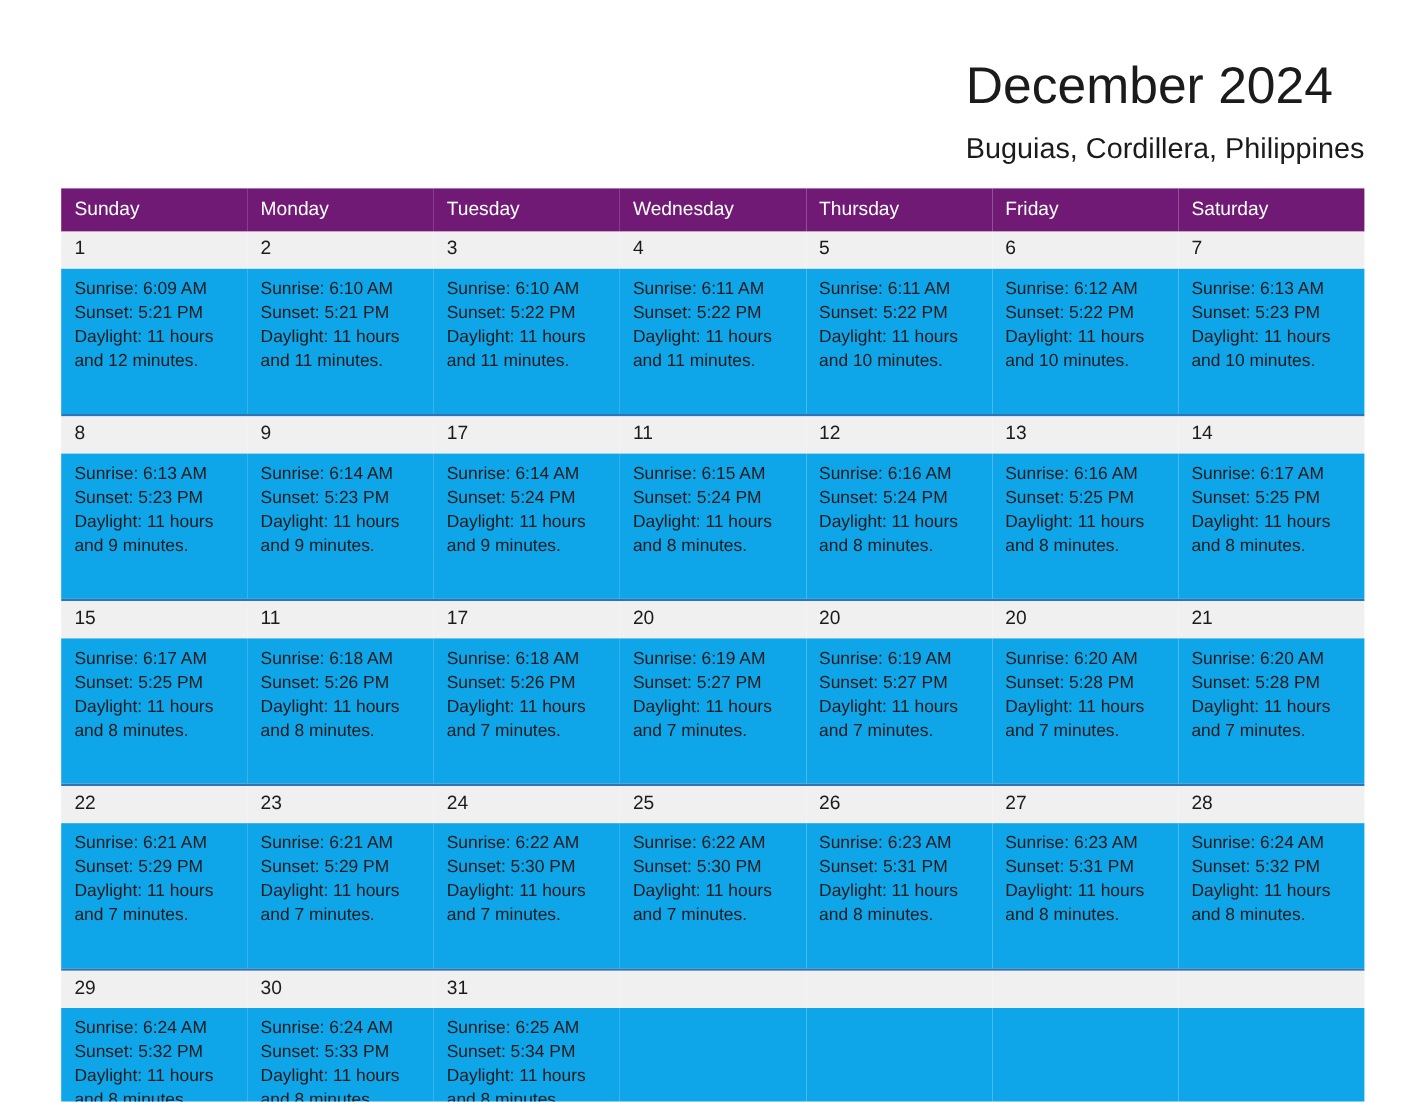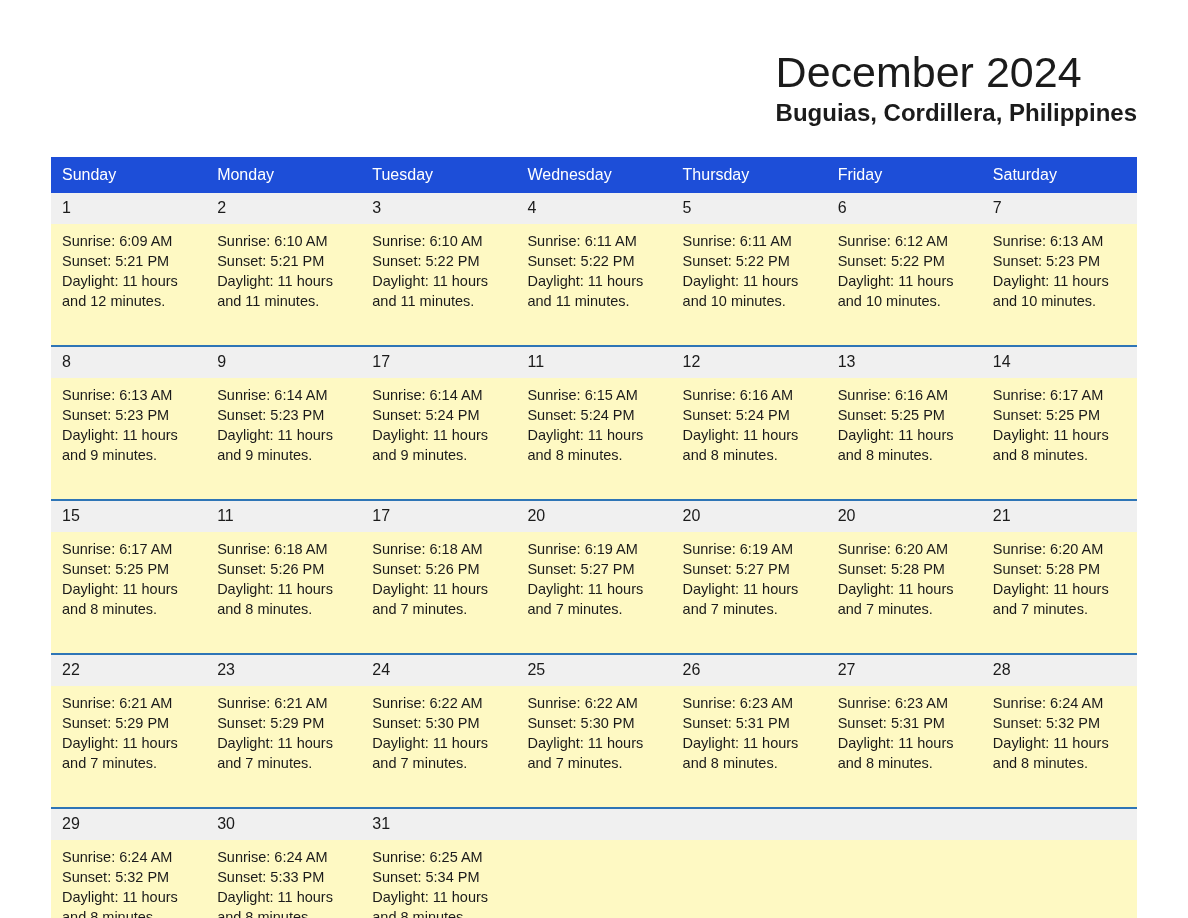--- a/index.html
+++ b/index.html
@@ -74,41 +74,41 @@
     text-align: left;
   }
   .cal-title {
     font-size: 43px;
     color: #1b1b1b;
     line-height: 52px;
     font-weight: 400;
     white-space: nowrap;
   }
   .cal-sub {
-    margin-top: 0;
+    margin-top: 12px;
     font-size: 24px;
     color: #1b1b1b;
     line-height: 29px;
-    font-weight: 700;
+    font-weight: 400;
     white-space: nowrap;
   }
 
   
   .calendar {
     position: absolute;
     left: 51px;
     top: 157px;
     width: 1086px;
     border-collapse: collapse;
     table-layout: fixed;
   }
   .calendar col { width: 155.14px; }
 
   .calendar thead th {
-    background: #1d4ed8;
+    background: #701a75;
     color: #ffffff;
     font-size: 16px;
     font-weight: 400;
     text-align: left;
     padding: 8px 0 8px 11px;
     height: 20px;
     line-height: 20px;
     border: none;
   }
 
@@ -124,21 +124,21 @@
     color: #1b1b1b;
     font-size: 16px;
     padding: 6px 0 7px 11px;
     line-height: 18px;
     vertical-align: top;
     border: none;
     height: 18px;
   }
 
   .dayinfo td {
-    background: #fef9c3;
+    background: #0ea5e9;
     color: #1b1b1b;
     font-size: 14.5px;
     line-height: 20px;
     padding: 7px 8px 16px 11px;
     vertical-align: top;
     border: none;
     height: 98px;
   }
   .dayinfo td .line { white-space: nowrap; }
   .dayinfo td.empty { }

